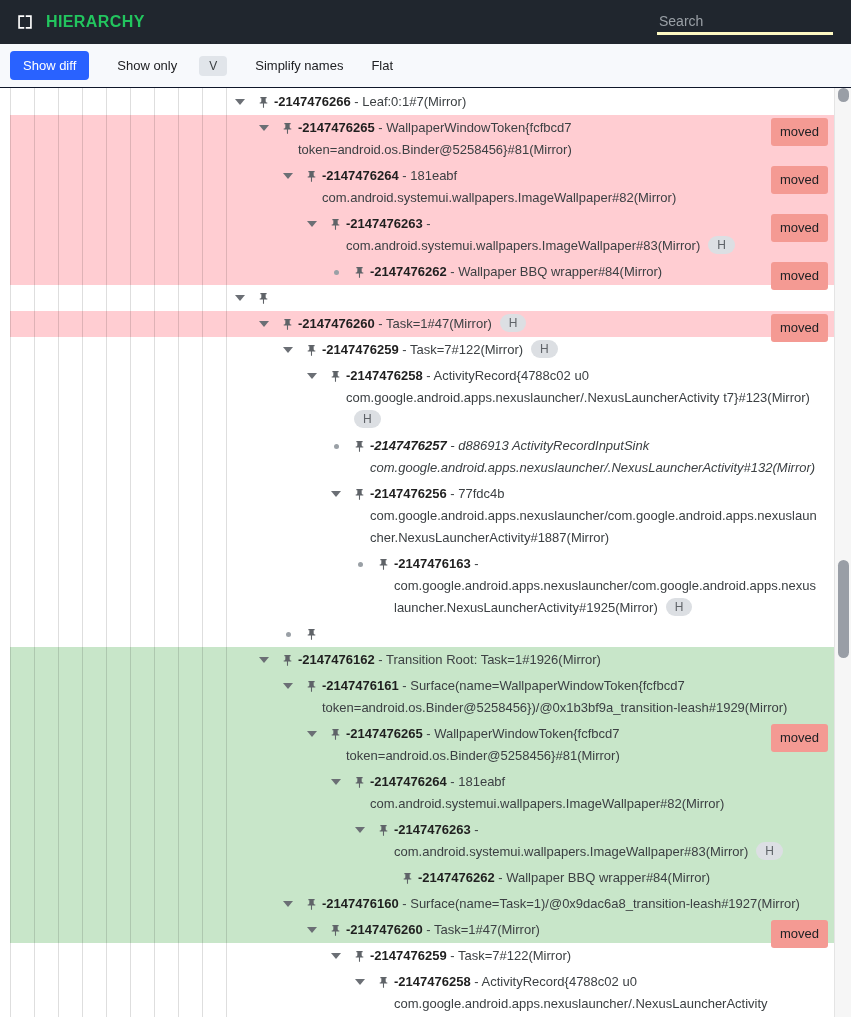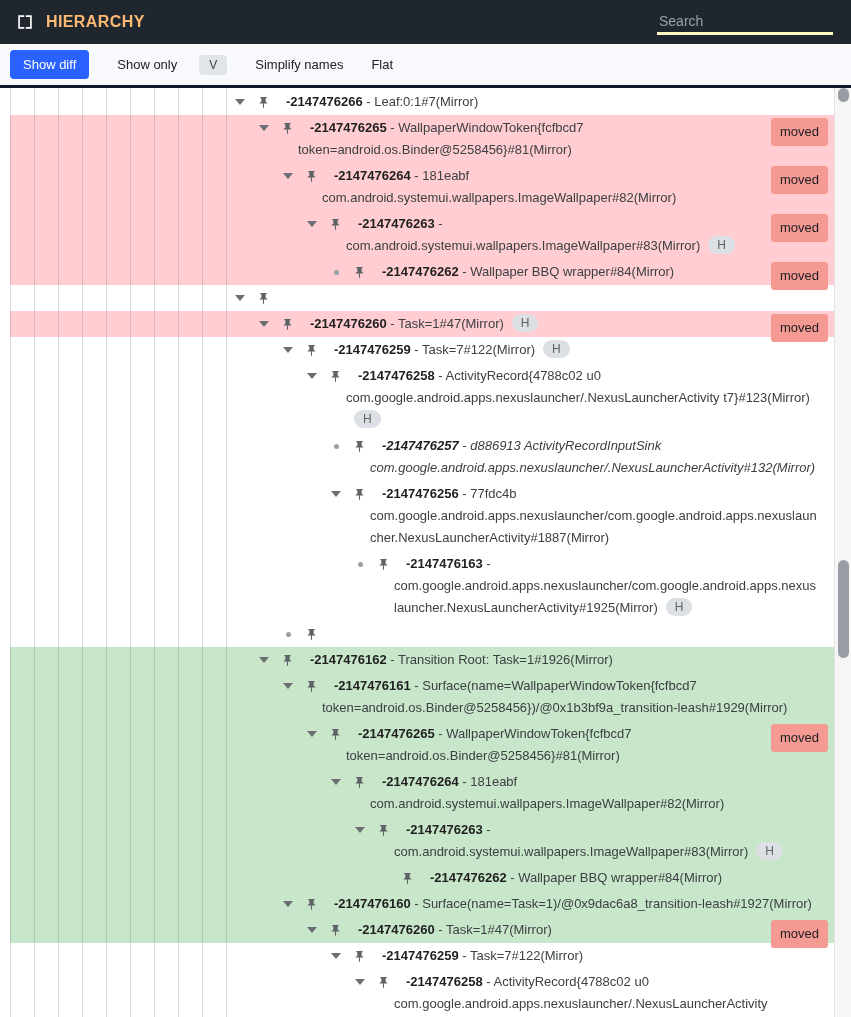--- a/index.html
+++ b/index.html
@@ -8,31 +8,31 @@
 
   :root{
     --topbar:#20262e; --accent:#2962ff; --removed:#ffcdd2; --added:#c8e6c9;
     --badge:#f49a93;
   }
 
   
   .topbar{ height:44px; background:var(--topbar); display:flex; align-items:center;
     padding:0 16px; }
   .logo{ width:20px; height:20px; display:flex; align-items:center; }
-  .title{ color:#fdba74; font-weight:bold; font-size:16px; letter-spacing:.4px; margin-left:10px; }
+  .title{ color:#22c55e; font-weight:bold; font-size:16px; letter-spacing:.4px; margin-left:10px; }
   .tb-spacer{ flex:1; }
   .search-wrap{ margin-right:2px; }
   .search-wrap input{ background:transparent; border:none; border-bottom:3px solid #fef9c3;
     color:#e8eaed; font-size:14px; width:176px; padding:3px 2px; outline:none;
     font-family:inherit; }
   .search-wrap input::placeholder{ color:#9aa0a6; }
 
   
   .toolbar{ height:44px; background:#f7f9fc; display:flex; align-items:center;
-    gap:28px; padding:0 10px; border-bottom:3px solid #0f172a; }
+    gap:28px; padding:0 10px; border-bottom:1px solid #0f172a; }
   .btn-primary{ background:var(--accent); color:#fff; border:none; border-radius:4px;
     font-size:13px; padding:7px 13px; font-family:inherit; cursor:pointer; }
   .btn-flat{ background:none; border:none; color:#202124; font-size:13px;
     display:flex; align-items:center; gap:22px; font-family:inherit; cursor:pointer; }
   .chip-v{ background:#e1e5ea; border-radius:4px; padding:3px 10px; font-size:12px;
     color:#3c4043; }
 
   
   .tree{ position:relative; height:929px; width:834px; overflow:hidden;
     padding:1px 0 0 10px; background:#fff; }
@@ -51,21 +51,21 @@
     justify-content:center; }
   .toggle.arrow::before{ content:""; border-left:5px solid transparent;
     border-right:5px solid transparent; border-top:6px solid #6b6f75; }
   .toggle.dot::before{ content:""; width:5px; height:5px; border-radius:50%;
     background:#9aa0a6; }
 
   .pin{ width:22px; height:22px; flex:none; display:flex; align-items:center;
     justify-content:center; color:#5f6368; }
 
   .label{ overflow-wrap:anywhere; }
-  .nid{ font-weight:bold; color:#1f1f1f;margin-left:12px; }
+  .nid{ font-weight:bold; color:#1f1f1f; }
   .chip-h{ display:inline-block; background:#dcdfe3; color:#5f6368; border-radius:10px;
     padding:0 9px; font-size:12px; line-height:18px; margin-left:8px; vertical-align:1px; }
   .badge-moved{ position:absolute; right:6px; top:3px; background:var(--badge);
     color:#202124; border-radius:3px; padding:3px 9px; font-size:13px;margin-left:26px; }
 
   
   .scrollbar{ position:absolute; top:88px; right:0; bottom:0; width:17px;
     background:#f6f6f6; border-left:1px solid #e4e4e4; }
   .sb-thumb{ position:absolute; left:3px; width:11px; border-radius:6px;
     background:#999ea6; }

